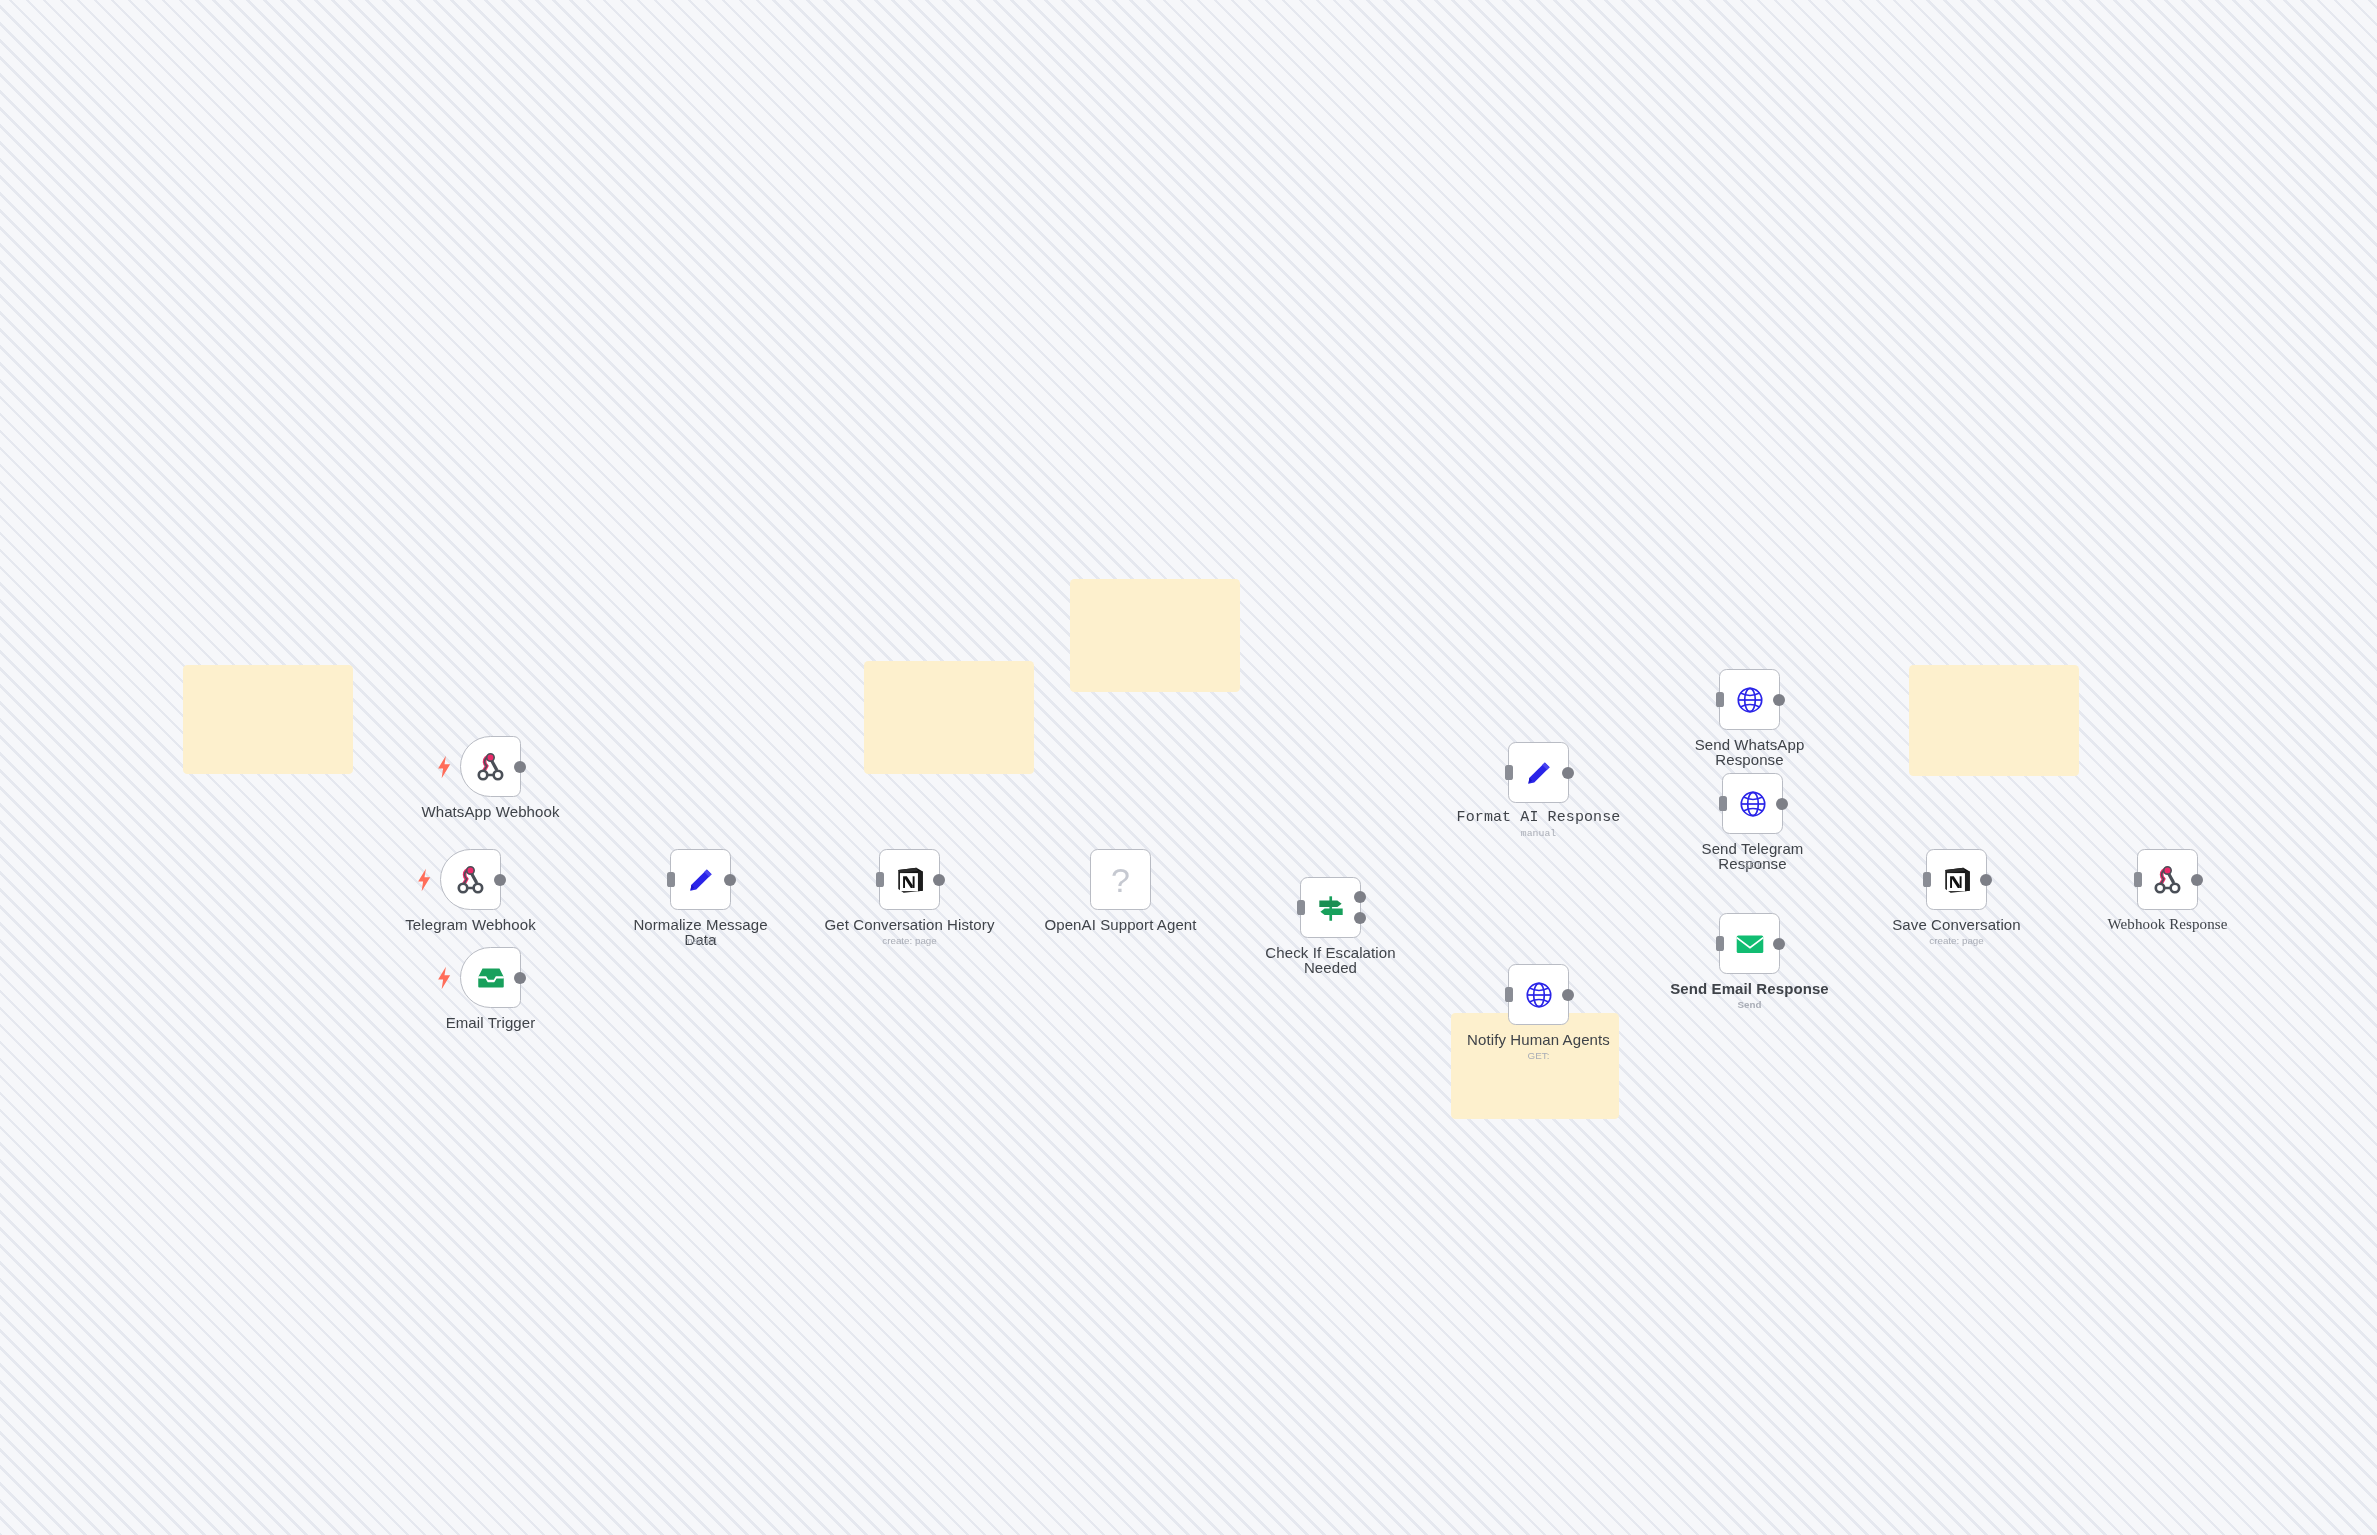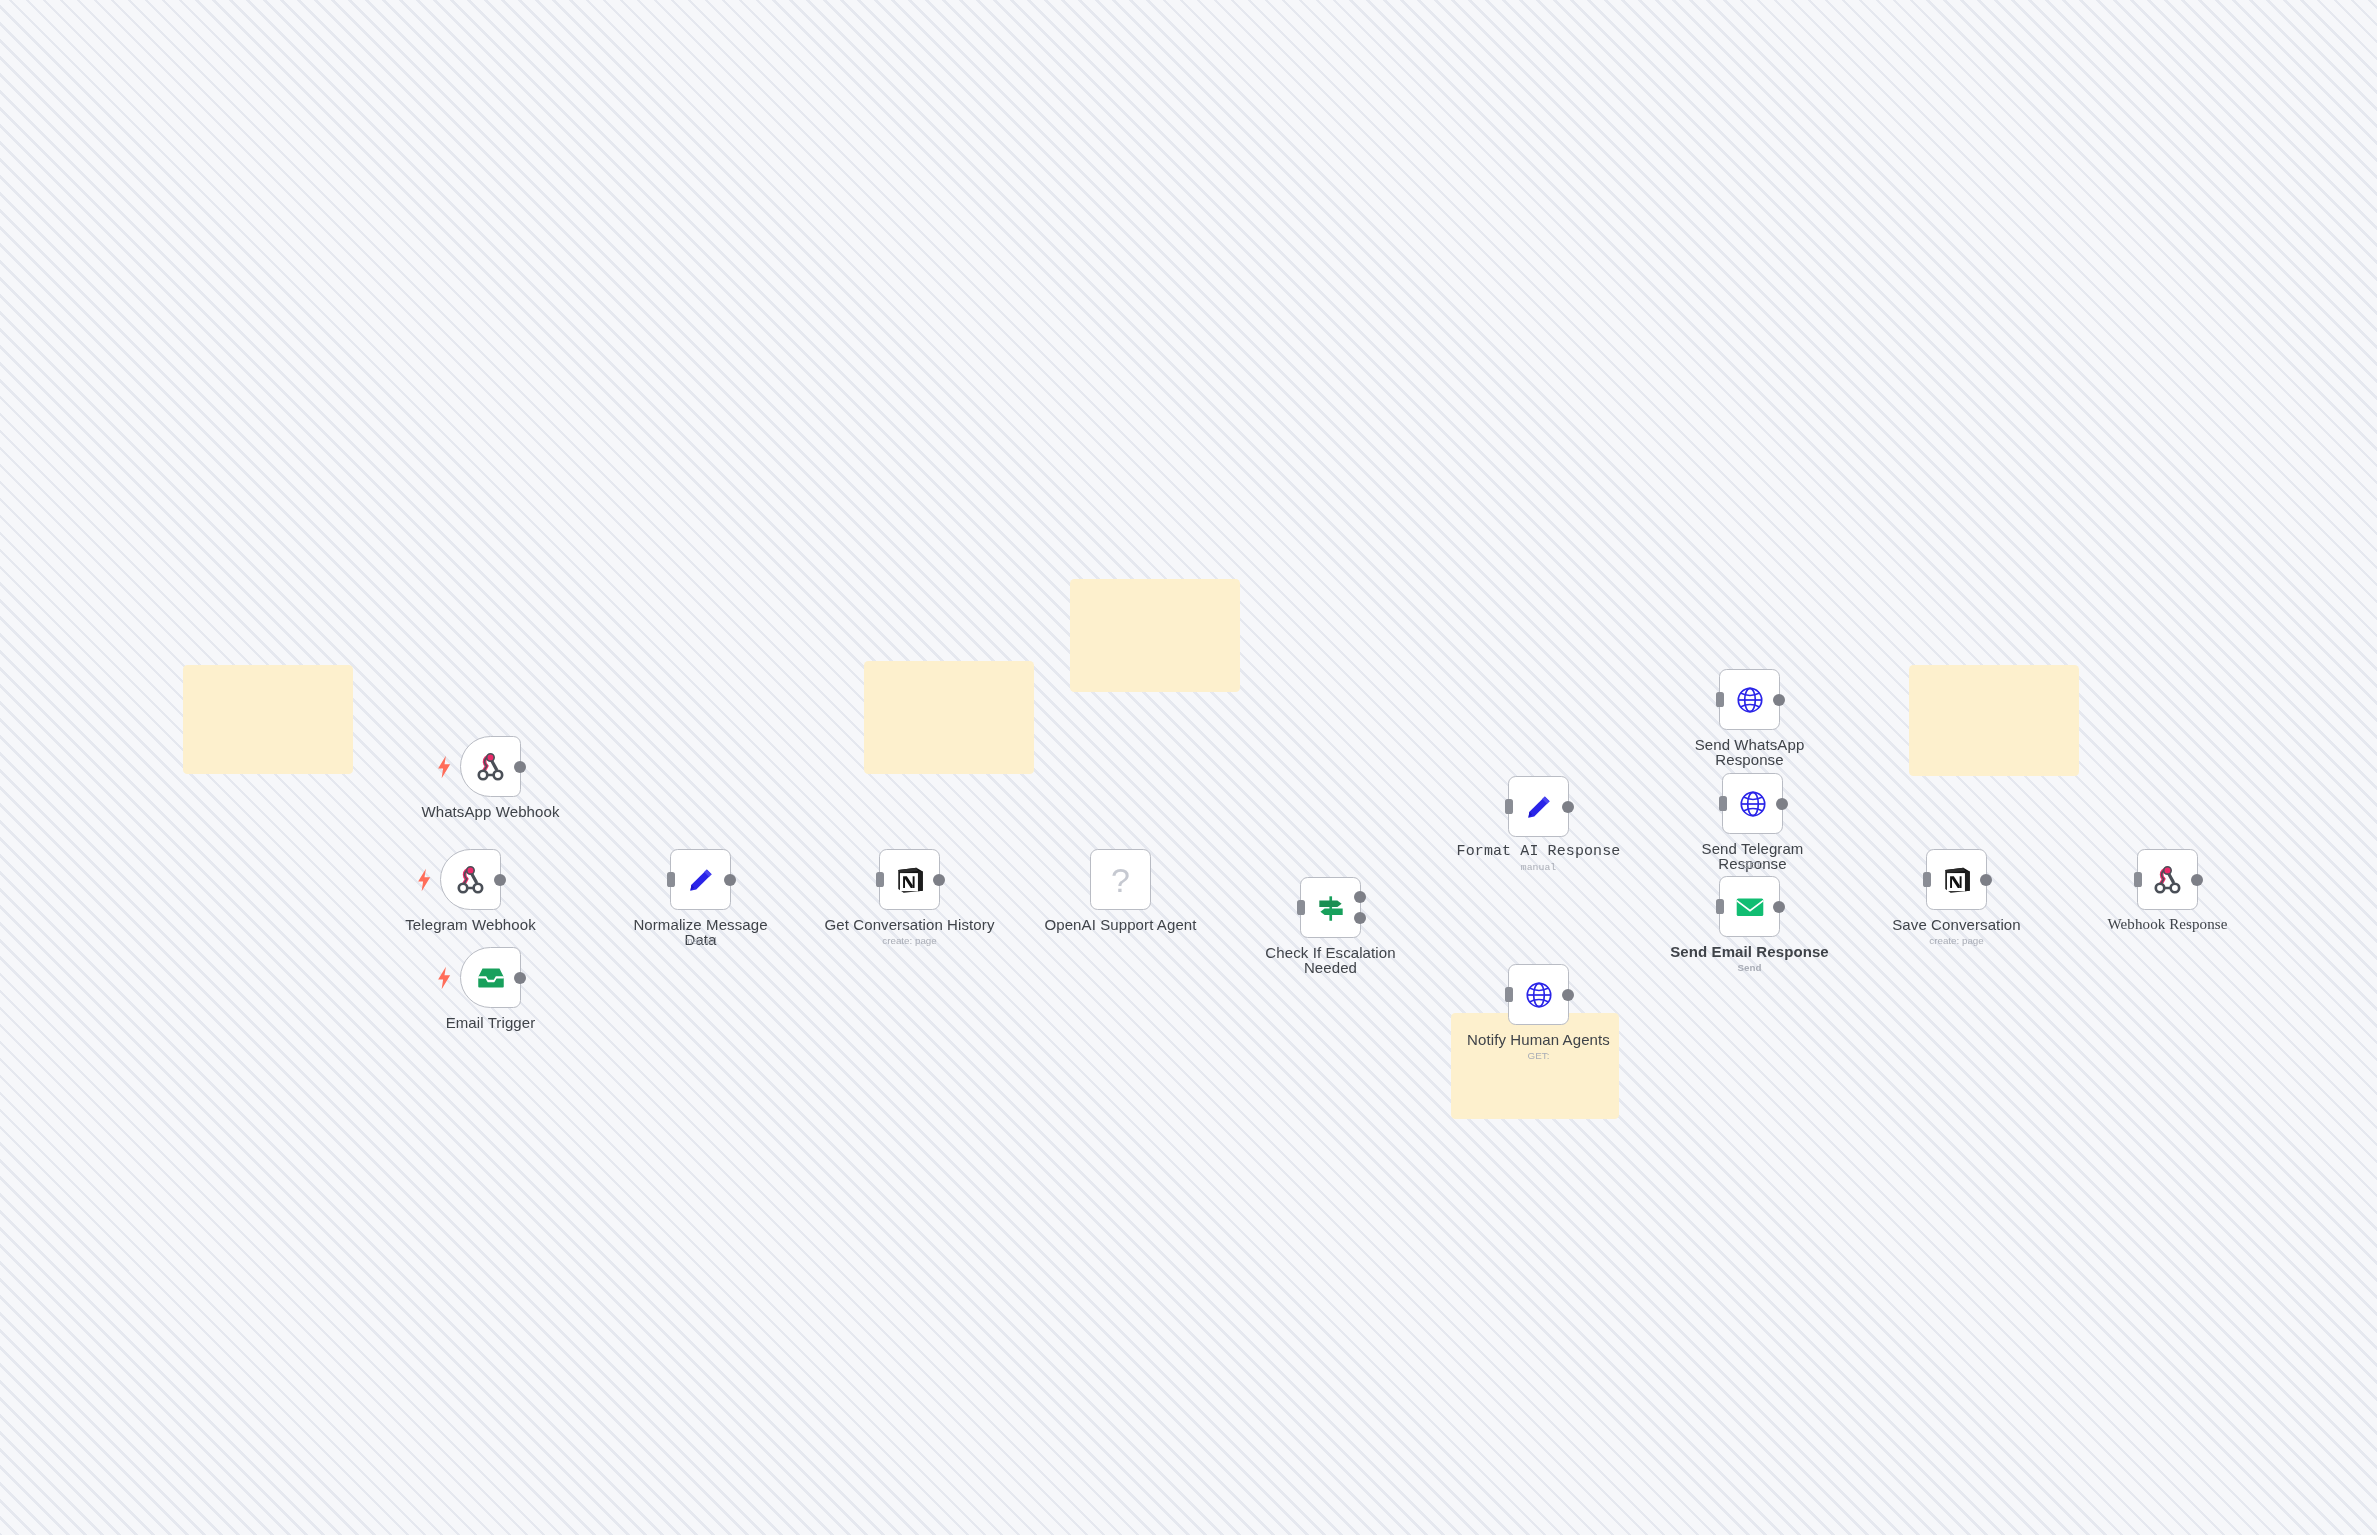--- a/index.html
+++ b/index.html
@@ -273,21 +273,21 @@
       <path d="M54 33 L20 33 L12 39 L20 45 L54 45 Z" fill="#18a05c"></path>
     </svg>
         </div>
         <div class="port-in"></div>
         <div class="port-out two-a"></div>
         <div class="port-out two-b"></div>
       </div>
       <div class="node-label">Check If Escalation
 Needed</div>
     </div>
-    <div class="node" style="left: 1508px; top: 776px; font-family: Liberation Mono, monospace;">
+    <div class="node" style="left: 1508px; top: 742px; font-family: Liberation Mono, monospace;">
       <div class="node-box">
         <div class="node-icon">
           <svg viewBox="0 0 64 64" width="34" height="34">
       <g transform="rotate(0 32 32)">
         <path d="M12 52 L14 41 L43 12 L52 21 L23 50 Z" fill="#2a24e8"></path>
         <path d="M43 12 L52 21 L47 26 L38 17 Z" fill="#4a45f0"></path>
         <path d="M12 52 L14 41 L19 46 Z" fill="#1a14c8"></path>
       </g>
     </svg>
         </div>
@@ -348,21 +348,21 @@
         <path d="M14 45 Q32 36 50 45"></path>
       </g>
     </svg>
         </div>
         <div class="port-in"></div>
         <div class="port-out"></div>
       </div>
       <div class="node-label">Send Telegram Response</div>
       <div class="node-sub one-line">GET:</div>
     </div>
-    <div class="node" style="left: 1719px; top: 876px; font-weight: bold;">
+    <div class="node" style="left: 1719px; top: 913px; font-weight: bold;">
       <div class="node-box">
         <div class="node-icon">
           <svg viewBox="0 0 64 64" width="34" height="34">
       <rect x="7" y="16" width="50" height="33" rx="3" fill="#11bd72"></rect>
       <path d="M7 20 L32 39 L57 20" fill="none" stroke="#ffffff" stroke-width="3.4"></path>
     </svg>
         </div>
         <div class="port-in"></div>
         <div class="port-out"></div>
       </div>

